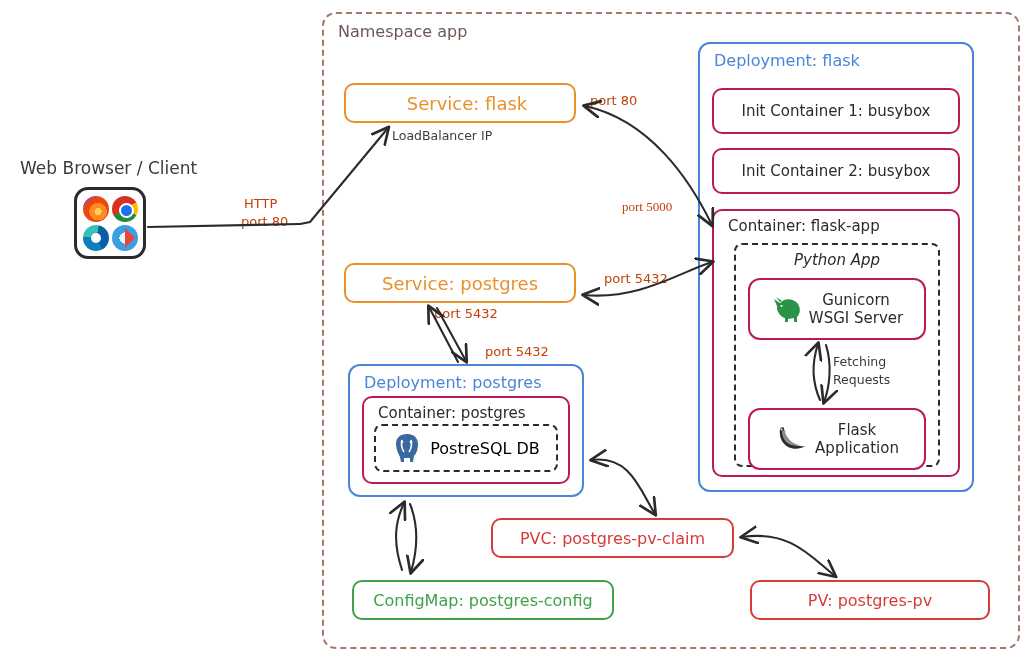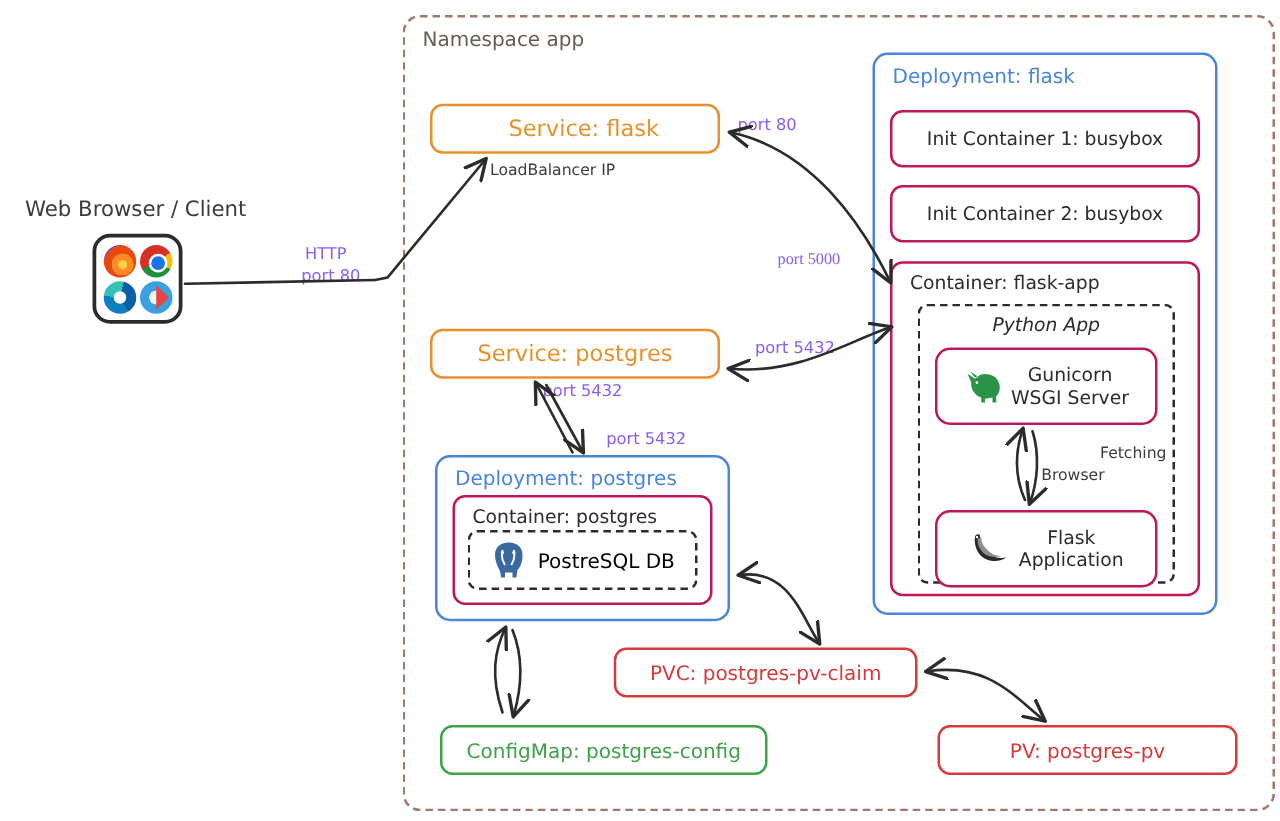--- a/index.html
+++ b/index.html
@@ -28,21 +28,21 @@
   .box-dark{border:2px solid #be185d;}
   .box-dark .t{color:#2b2b2b;font-size:15px;}
   .box-dash{border:2px dashed #2b2b2b;}
 
   .hdr{position:absolute;left:14px;top:7px;white-space:nowrap;}
   .inner-hdr{position:absolute;left:14px;top:6px;white-space:nowrap;
              font-size:15px;color:#2b2b2b;}
   .ctr-hdr{position:absolute;left:0;right:0;top:6px;text-align:center;
            font-size:15px;color:#2b2b2b;font-style:italic;}
 
-  .portlbl{font-size:13px;color:#8b5cf6;}
+  .portlbl{font-size:13px;color:#c2410c;}
   .smalllbl{font-size:12.5px;color:#3b3b3b;}
 
   
   #browser-tile{position:absolute;left:74px;top:187px;width:72px;height:72px;
      border:3px solid #2b2b2b;border-radius:14px;background:#fff;
      display:grid;grid-template-columns:1fr 1fr;grid-template-rows:1fr 1fr;
      padding:5px;box-sizing:border-box;gap:2px;}
   #browser-tile>span{display:flex;align-items:center;justify-content:center;}
   .bico{width:26px;height:26px;border-radius:50%;display:block;}
   .ico-firefox{background:radial-gradient(circle at 58% 60%,#ffd04d 0 16%,#ff8a21 17% 40%,#e8490f 41% 70%,#7a3fd6 71% 100%);}
@@ -151,22 +151,22 @@
           <circle cx="6.6" cy="5.6" r="1" fill="#ffffff"></circle>
         </svg>
       </span>
       <span class="two-line">
         <span>Flask</span><br>
         <span>Application</span>
       </span>
     </div>
   </div>
 
-  <div class="lbl smalllbl" style="left:833px;top:354px;margin-left:47px;">Fetching</div>
-  <div class="lbl smalllbl" style="left:833px;top:372px;">Browser</div>
+  <div class="lbl smalllbl" style="left:833px;top:354px;">Fetching</div>
+  <div class="lbl smalllbl" style="left:833px;top:372px;">Requests</div>
 
   <div class="node box-blue" style="left:348px;top:364px;width:236px;height:133px;align-items:flex-start;justify-content:flex-start;border-radius:12px;">
     <span class="hdr">Deployment: postgres</span>
   </div>
 
   <div class="node box-dark" style="left:362px;top:396px;width:208px;height:88px;align-items:flex-start;justify-content:flex-start;">
     <span class="inner-hdr">Container: postgres</span>
   </div>
 
   <div class="node box-dash" style="left:374px;top:424px;width:184px;height:48px;border-radius:8px;">

